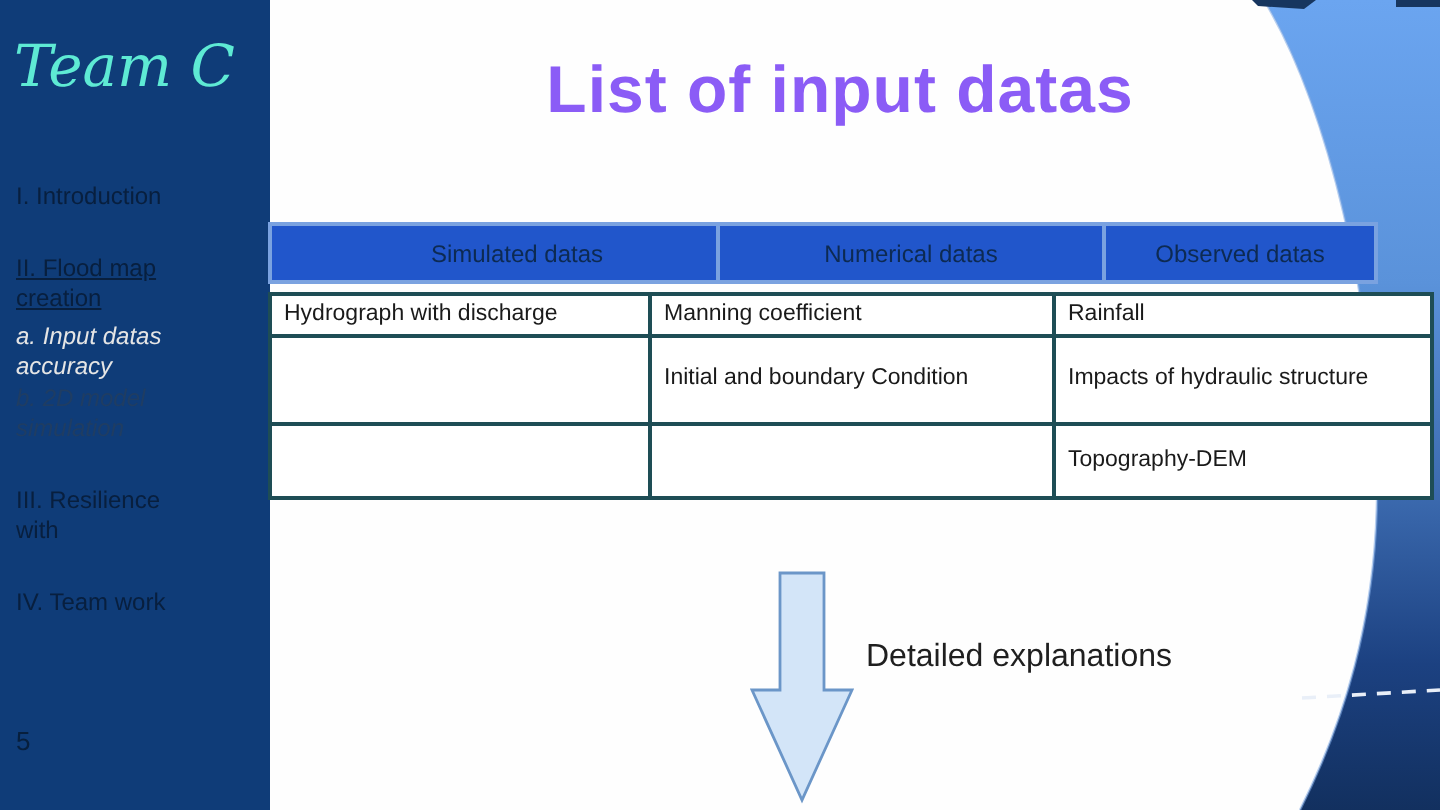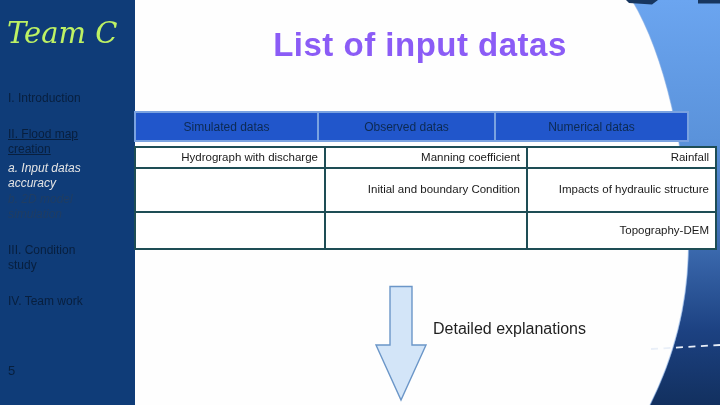--- a/index.html
+++ b/index.html
@@ -1,21 +1,21 @@
 <!DOCTYPE html>
 <html><head>
 <meta charset="utf-8">
 <style>
   html,body{margin:0;padding:0;background:#ffffff;}
   .slide{position:relative;width:720px;height:405px;background:#fefefe;overflow:hidden;
          font-family:"Liberation Sans", sans-serif;}
 
   
   .sidebar{position:absolute;left:0;top:0;width:135px;height:405px;background:#0f3c78;}
-  .logo{position:absolute;left:7px;top:16px;width:125px;color:#bef264;
+  .logo{position:absolute;left:7px;top:16px;width:125px;color:#5eead4;
         font-family:"DejaVu Serif", serif;font-style:italic;font-size:29px;white-space:nowrap;}
   .nav{position:absolute;left:8px;top:91px;width:94px;font-size:12px;line-height:15.5px;color:#081f3e;}
   .nav-item{margin:0;}
   .mb-lg{margin-bottom:20px;}
   .mb-sm{margin-bottom:3px;}
   .nav-underline{text-decoration:underline;}
   .nav-sub-light{font-style:italic;color:#e5e5e5;}
   .nav-sub-dark{font-style:italic;color:#1f3d63;}
   .page-num{position:absolute;left:8px;top:363px;font-size:13px;color:#071f3d;}
 
@@ -24,27 +24,27 @@
          font-size:33px;font-weight:bold;color:#8b5cf6;letter-spacing:0.5px;}
 
   
   .swoosh{position:absolute;left:0;top:0;width:720px;height:405px;}
 
   
   .thead{position:absolute;left:134px;top:111px;width:555px;height:31px;display:flex;
          box-sizing:border-box;border:2.5px solid #7aa2e0;background:#2156cb;}
   .hc{box-sizing:border-box;display:flex;align-items:center;justify-content:center;
       font-size:12px;color:#0d2a52;}
-  .hc1{width:181px;}
+  .hc1{width:199px;margin-left:23px;}
   .hc2{width:193px;border-left:2.5px solid #7aa2e0;}
   .hc3{flex:1;border-left:2.5px solid #7aa2e0;}
 
   
   .tbody{position:absolute;left:134px;top:146px;border-collapse:collapse;}
-  .tbody td{border:2.5px solid #1e4d55;text-align:right;vertical-align:middle;
+  .tbody td{border:2.5px solid #1e4d55;text-align:left;vertical-align:middle;
             font-size:11.5px;line-height:1.2;color:#1a1a1a;padding:1px 6px;background:#ffffff;}
   .c1{width:176px;}
   .c2{width:188px;}
   .c3{width:175px;}
   .r1{height:21px;}
   .r2{height:44px;padding-left:36px;}
   .r3{height:37px;}
 
   
   .arrow-svg{position:absolute;left:370px;top:285px;}
@@ -72,32 +72,32 @@
     <path d="M 651 349 L 720 345" fill="none" stroke="#e9eff8" stroke-width="1.8" stroke-dasharray="7 5.5"></path>
   </svg>
 
   <div class="sidebar">
     <div class="logo">Team C</div>
     <div class="nav">
       <div class="nav-item mb-lg">I. Introduction</div>
       <div class="nav-item nav-underline mb-sm">II. Flood map creation</div>
       <div class="nav-item nav-sub-light">a. Input datas accuracy</div>
       <div class="nav-item nav-sub-dark mb-lg">b. 2D model simulation</div>
-      <div class="nav-item mb-lg">III. Condition study</div>
+      <div class="nav-item mb-lg">III. Resilience with</div>
       <div class="nav-item">IV. Team work</div>
     </div>
     <div class="page-num">5</div>
   </div>
 
   <div class="title">List of input datas</div>
 
   <div class="thead">
     <div class="hc hc1">Simulated datas</div>
+    <div class="hc hc2">Numerical datas</div>
     <div class="hc hc3">Observed datas</div>
-    <div class="hc hc2">Numerical datas</div>
   </div>
 
   <table class="tbody">
     <tbody>
       <tr class="r1">
         <td class="c1">Hydrograph with discharge</td>
         <td class="c2">Manning coefficient</td>
         <td class="c3">Rainfall</td>
       </tr>
       <tr class="r2">

